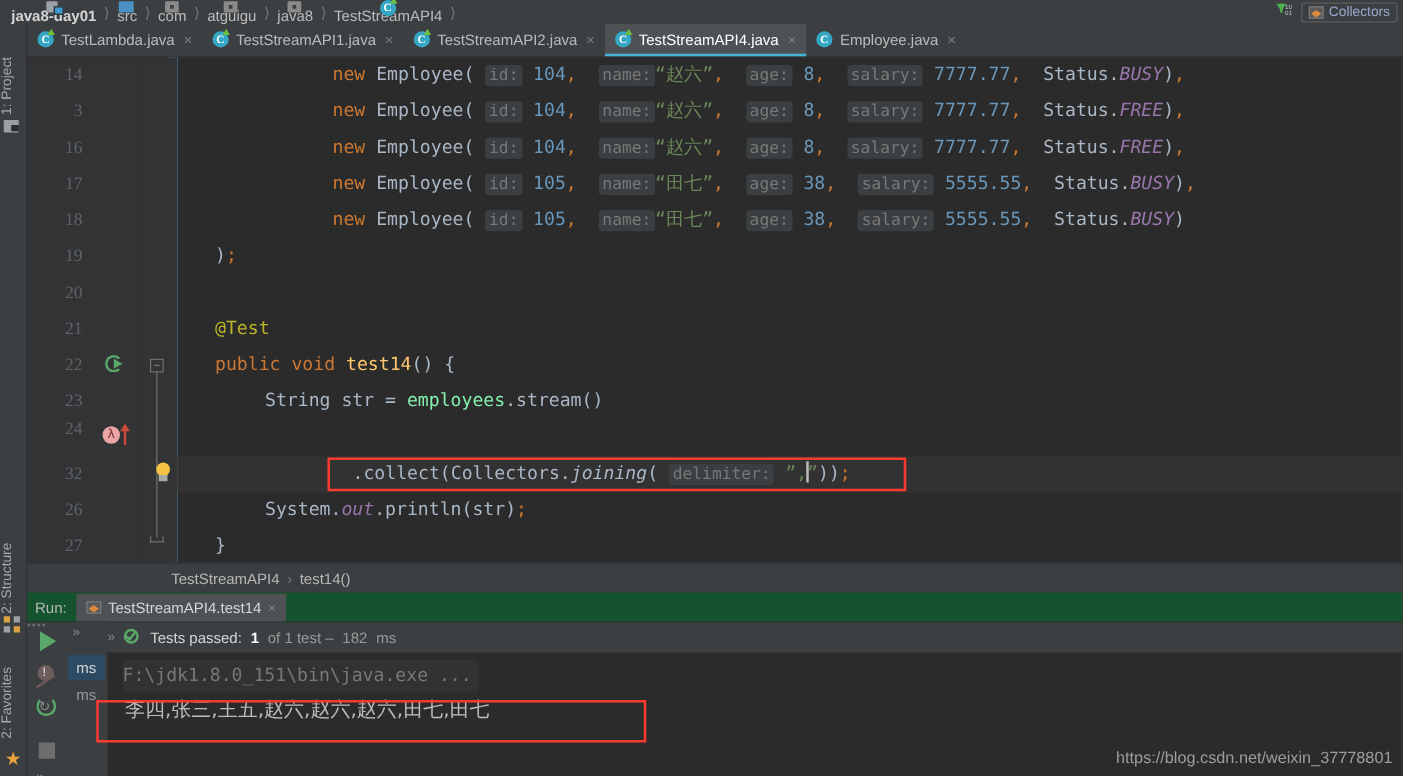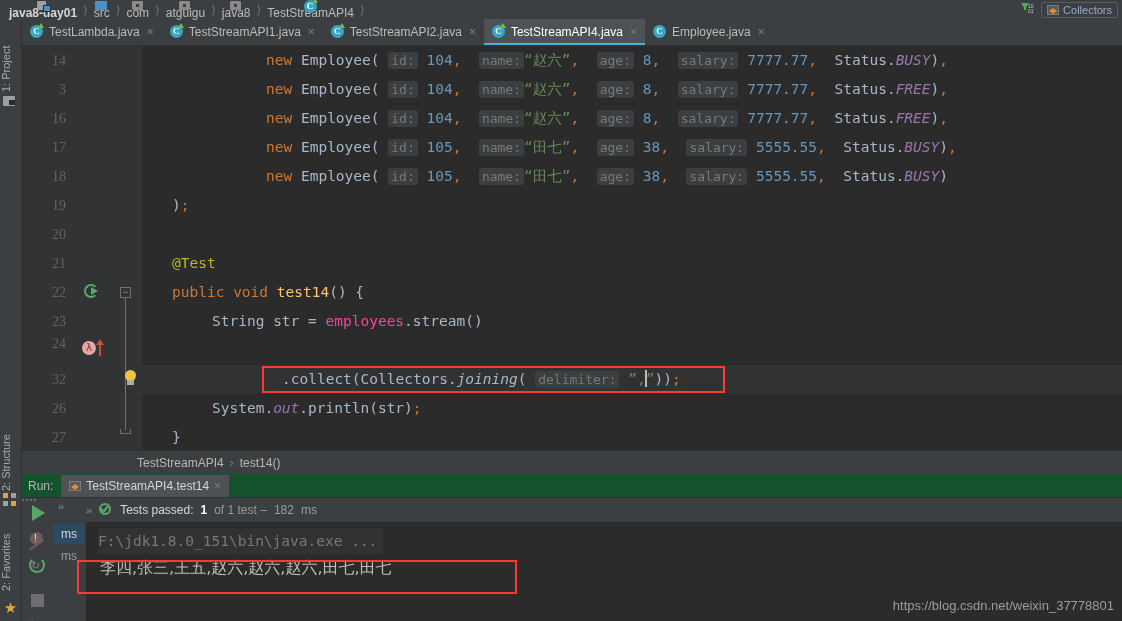--- a/index.html
+++ b/index.html
@@ -145,21 +145,21 @@
     color:#a9b7c6;
   }
   .caret-row { background:#323232; }
   .caret-row-full { position:absolute; left:0; right:0; height:29px; background:#323232; }
 
   
   .kw      { color:#cc7832; }
   .cls     { color:#a9b7c6; }
   .num     { color:#6897bb; }
   .str     { color:#6a8759; }
-  .fld     { color:#ec4899; }
+  .fld     { color:#86efac; }
   .stat    { color:#9876aa; font-style:italic; }
   .mth-it  { color:#a9b7c6; font-style:italic; }
   .ann     { color:#bbb529; }
   .pun     { color:#a9b7c6; }
   .semi    { color:#cc7832; }
   .hint {
     background:#3b3f41; color:#787878; border-radius:3px;
     padding: 1px 3px; font-size:13px;
   }
   .caret {

